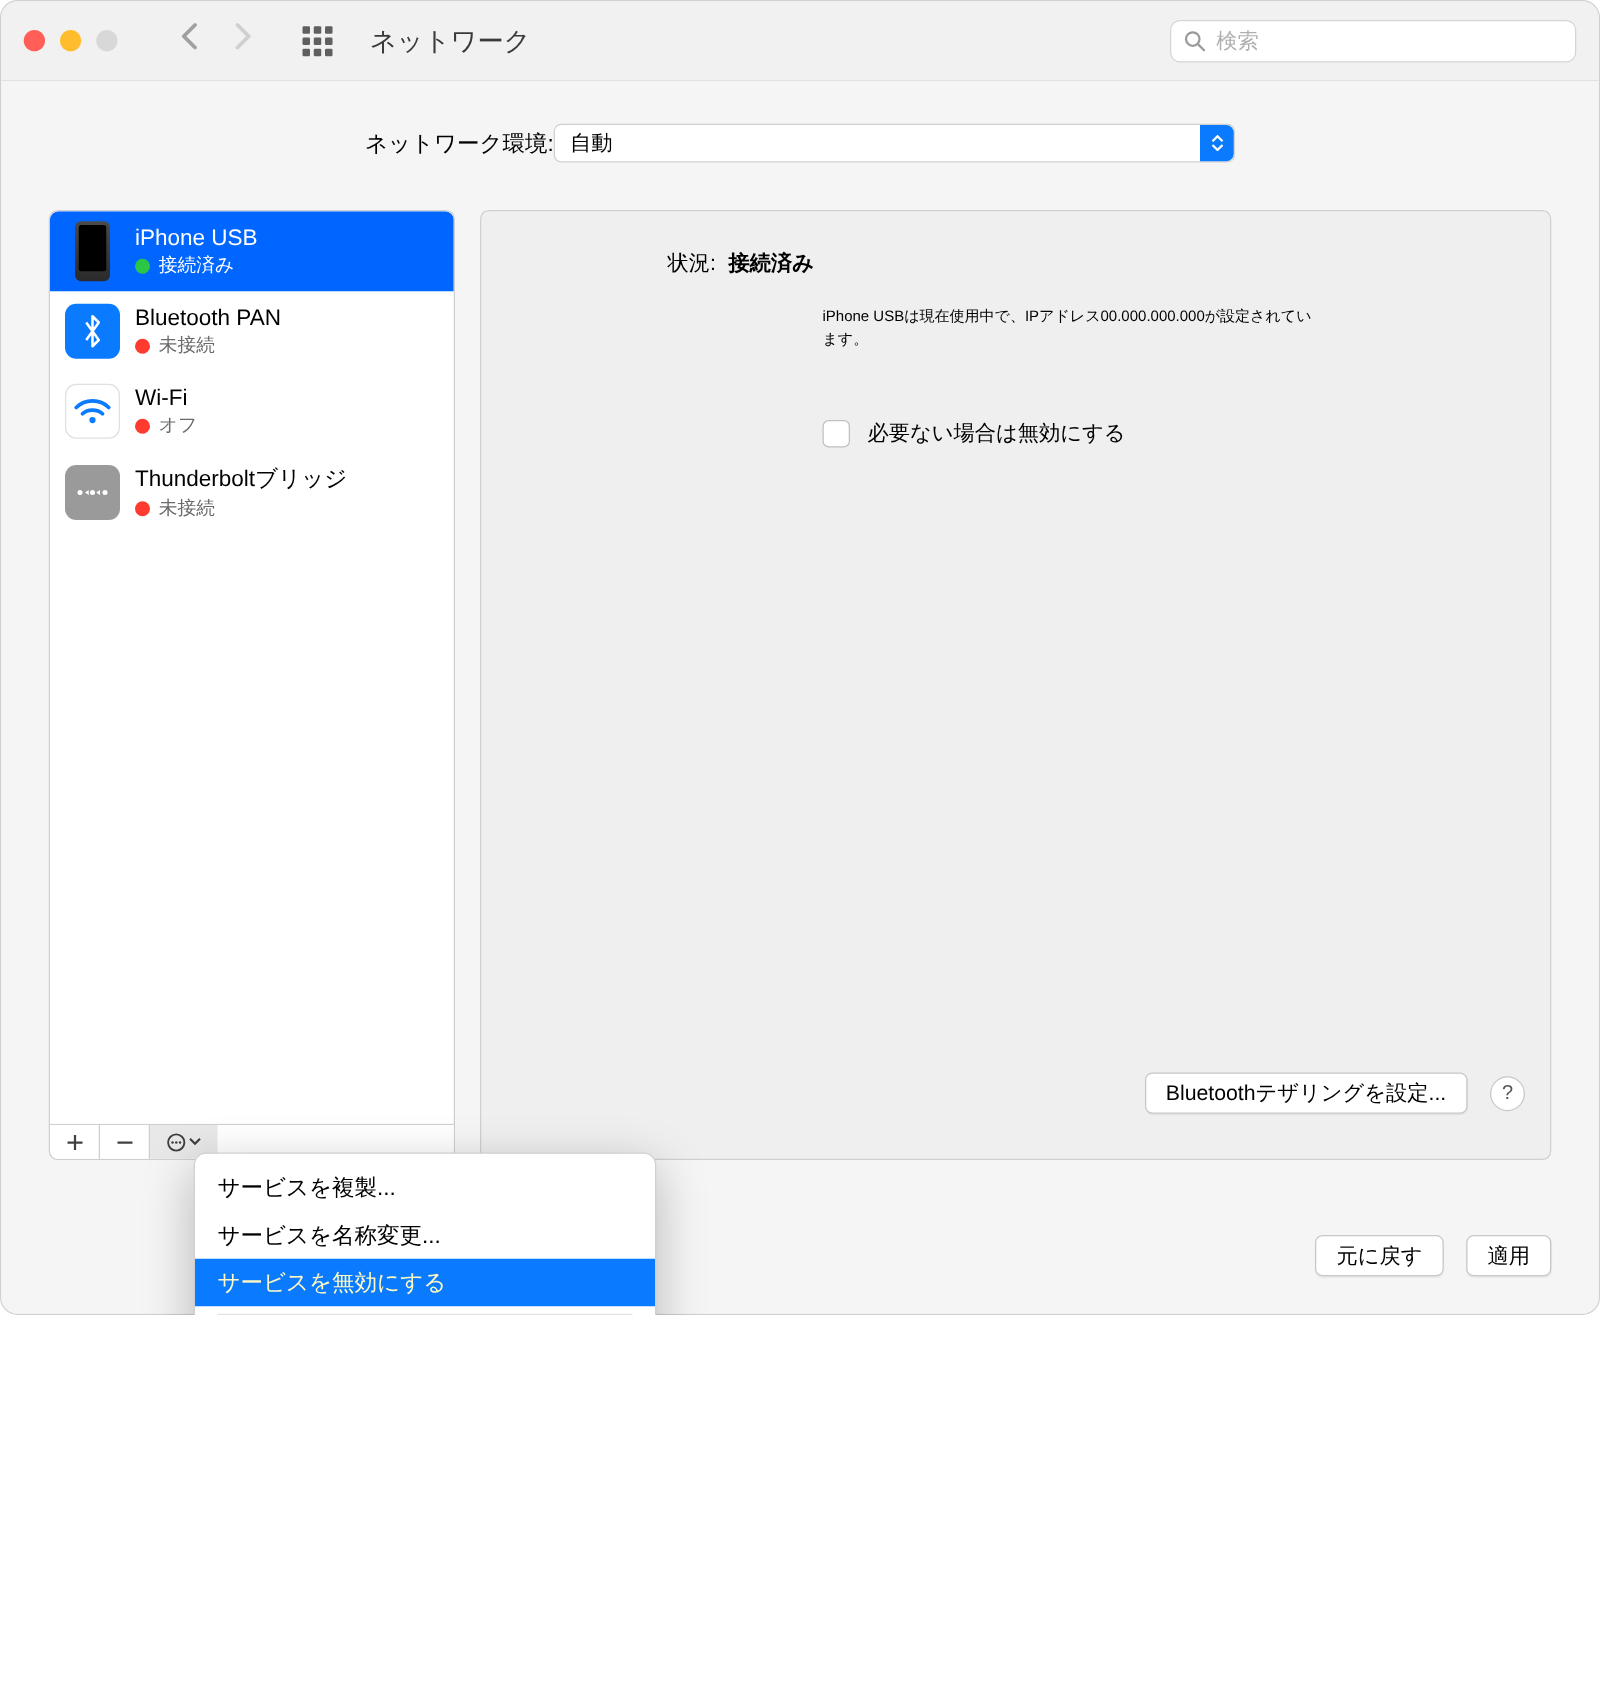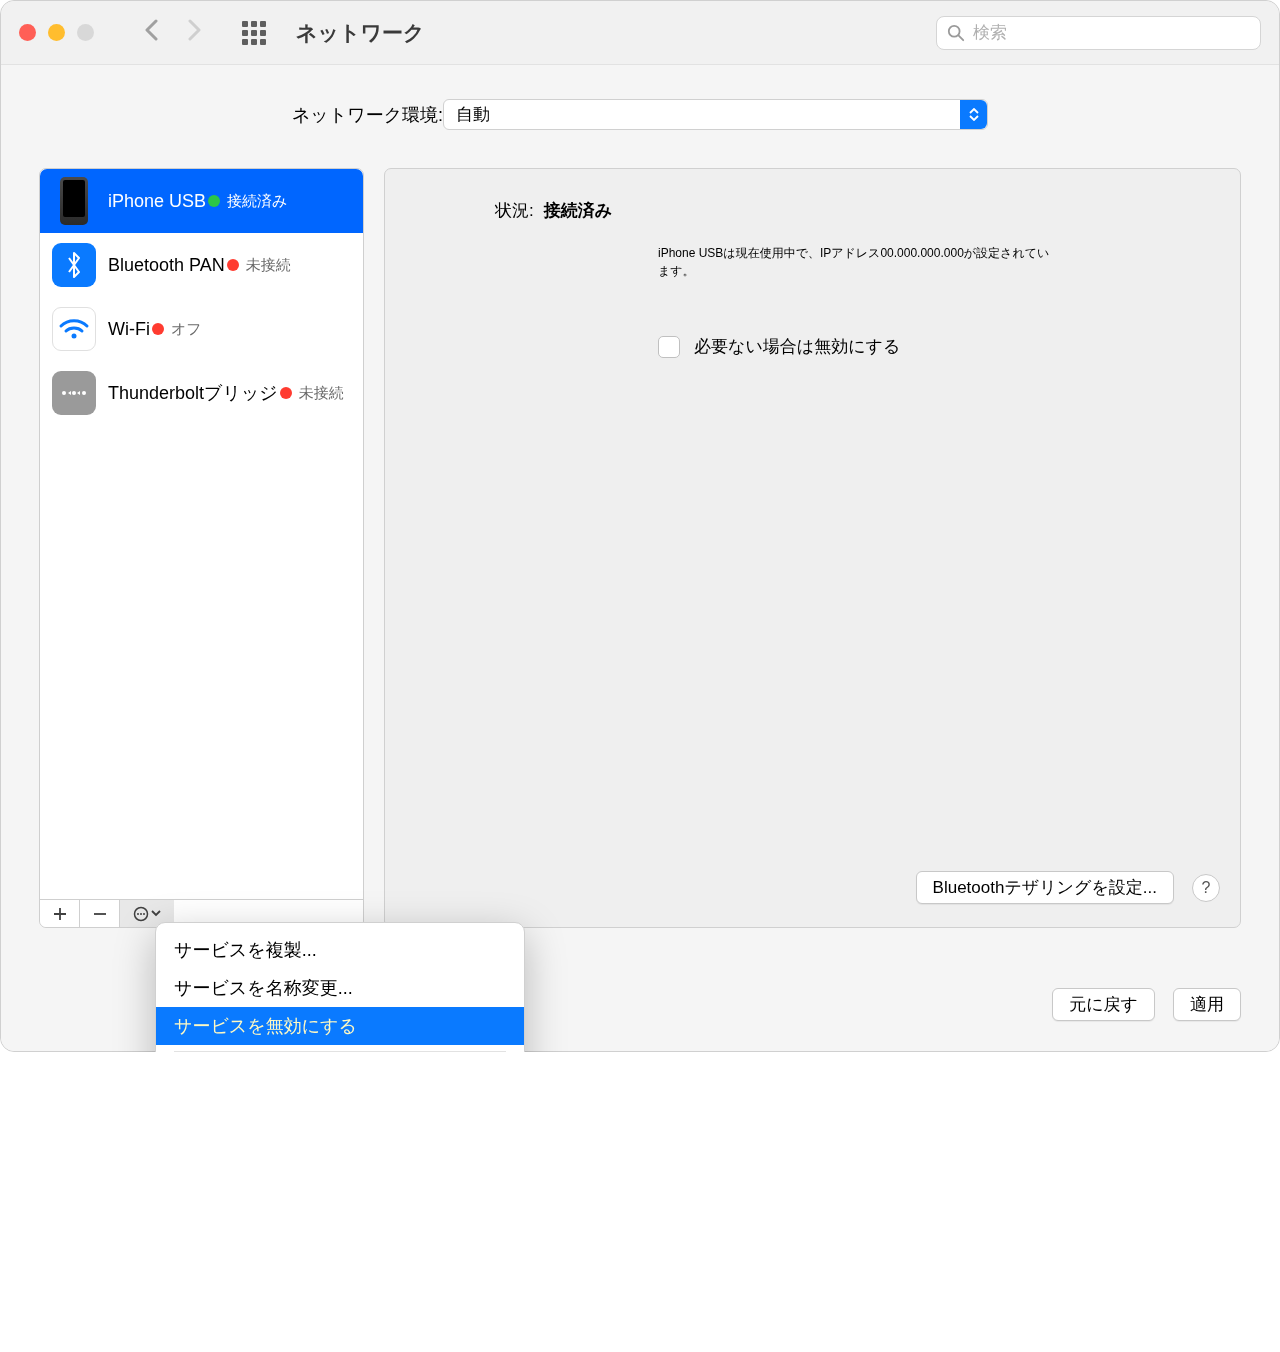--- a/index.html
+++ b/index.html
@@ -8,56 +8,56 @@
 .titlebar{height:64px;display:flex;align-items:center;padding:0 18px;background:#f1f1f1;border-bottom:1px solid #e2e2e2;border-radius:14px 14px 0 0}
 .traffic{display:flex;gap:12px;margin-right:50px}
 .traffic span{width:17px;height:17px;border-radius:50%}
 .tc{background:#ff5f56}
 .ty{background:#ffbd2e}
 .tg{background:#d8d8d8}
 .navbtns{display:flex;gap:30px;margin-right:40px}
 .navbtn{color:#a0a0a0;font-size:24px}
 .grid-icon{width:24px;height:24px;display:grid;grid-template-columns:repeat(3,1fr);grid-template-rows:repeat(3,1fr);gap:3px;margin-right:30px}
 .grid-icon span{background:#5f5f5f;border-radius:1px}
-.title{font-size:21px;font-weight:700;color:#3a3a3a}
+.title{font-size:21px;font-weight:400;color:#3a3a3a}
 .search{margin-left:auto;width:325px;height:34px;background:#fff;border:1px solid #d5d5d5;border-radius:8px;display:flex;align-items:center;padding:0 10px;gap:8px}
 .search svg{width:18px;height:18px;flex-shrink:0}
 .content{padding:34px 38px 30px;background:#f5f5f5;border-radius:0 0 14px 14px}
 .row-loc{display:flex;align-items:center;justify-content:center;margin-bottom:38px}
 .loc-label{font-size:18px;color:#000}
 .select{width:545px;height:31px;background:#fff;border:1px solid #d0d0d0;border-radius:6px;display:flex;align-items:center;padding:0 0 0 12px;position:relative}
 .select-btn{position:absolute;right:0;top:0;bottom:0;width:27px;background:#0a7aff;border-radius:0 6px 6px 0;display:flex;flex-direction:column;align-items:center;justify-content:center;gap:1px}
 .cols{display:flex;gap:20px}
 .sidebar{width:325px;background:#fff;border:1px solid #cfcfcf;border-radius:7px;display:flex;flex-direction:column;overflow:visible;position:relative}
 .srv-list{flex:1;min-height:730px;overflow:hidden;border-radius:7px 7px 0 0}
 .srv{display:flex;align-items:center;padding:10px 12px;gap:12px;cursor:pointer}
 .srv.sel{background:#0066ff;color:#fff}
 .srv-icon{width:44px;height:44px;border-radius:9px;display:flex;align-items:center;justify-content:center;flex-shrink:0}
 .icon-phone{background:linear-gradient(#4a4a4a,#2a2a2a);width:28px;height:48px;border-radius:5px;position:relative}
 .icon-phone::after{content:"";position:absolute;top:3px;left:3px;right:3px;bottom:8px;background:#000;border-radius:2px}
 .icon-bt{background:#0a7aff}
 .icon-wifi{background:#fff;border:1px solid #e0e0e0}
 .icon-tb{background:#9a9a9a}
-.srv-info{display:flex;flex-direction:row;gap:2px}
+.srv-info{display:flex;flex-direction:column;gap:2px}
 .srv-name{font-size:18px;font-weight:500}
 .srv-status{display:flex;align-items:center;gap:7px;font-size:15px}
 .dot{width:12px;height:12px;border-radius:50%}
 .dot.g{background:#2cc646}
 .dot.r{background:#ff3b30}
 .srv-toolbar{height:28px;border-top:1px solid #cfcfcf;display:flex;background:#fff;border-radius:0 0 7px 7px}
 .stb{width:40px;display:flex;align-items:center;justify-content:center;border-right:1px solid #cfcfcf;font-size:18px;cursor:pointer}
 .stb:last-child{border-right:none;width:54px;gap:2px;background:#e8e8e8}
 .details{flex:1;background:#efefef;border:1px solid #d0d0d0;border-radius:7px;padding:30px 30px 20px;position:relative;min-height:760px}
-.status-row{display:flex;gap:10px;margin-bottom:22px;margin-left:80px}
+.status-row{display:flex;gap:10px;margin-bottom:22px;margin-left:119px}
 .status-lbl{color:#000}
 .status-val{font-weight:600}
 .status-desc{margin-left:243px;font-size:12px;line-height:1.5;margin-bottom:55px;max-width:400px}
 .chkrow{display:flex;align-items:center;gap:14px;margin-left:243px}
 .chk{width:22px;height:22px;background:#fff;border:1px solid #c0c0c0;border-radius:5px}
-.bottom-actions{position:absolute;bottom:23px;right:20px;display:flex;align-items:center;gap:18px}
+.bottom-actions{position:absolute;bottom:36px;right:20px;display:flex;align-items:center;gap:18px}
 .btn{background:#fff;border:1px solid #c8c8c8;border-radius:6px;padding:4px 16px;font-size:17px;cursor:pointer;box-shadow:0 1px 1px rgba(0,0,0,.06)}
 .help{width:28px;height:28px;border:1px solid #c8c8c8;border-radius:50%;background:#fff;display:flex;align-items:center;justify-content:center;font-size:16px;color:#555;cursor:pointer}
 .footer-btns{display:flex;justify-content:flex-end;gap:18px;margin-top:60px}
 .popup{position:absolute;left:115px;top:100%;width:370px;background:#fff;border:1px solid #d0d0d0;border-radius:10px;padding:8px 0;box-shadow:0 12px 40px rgba(0,0,0,.25);z-index:10;margin-top:-5px}
 .pitem{padding:7px 18px;font-size:18px;cursor:pointer}
 .pitem.sel{background:#0a7aff;color:#fef9c3}
 .pitem.dis{color:#b0b0b0}
 .psep{height:1px;background:#e2e2e2;margin:6px 18px}
 .pchev{text-align:center;padding:4px;font-size:16px}
 </style>

